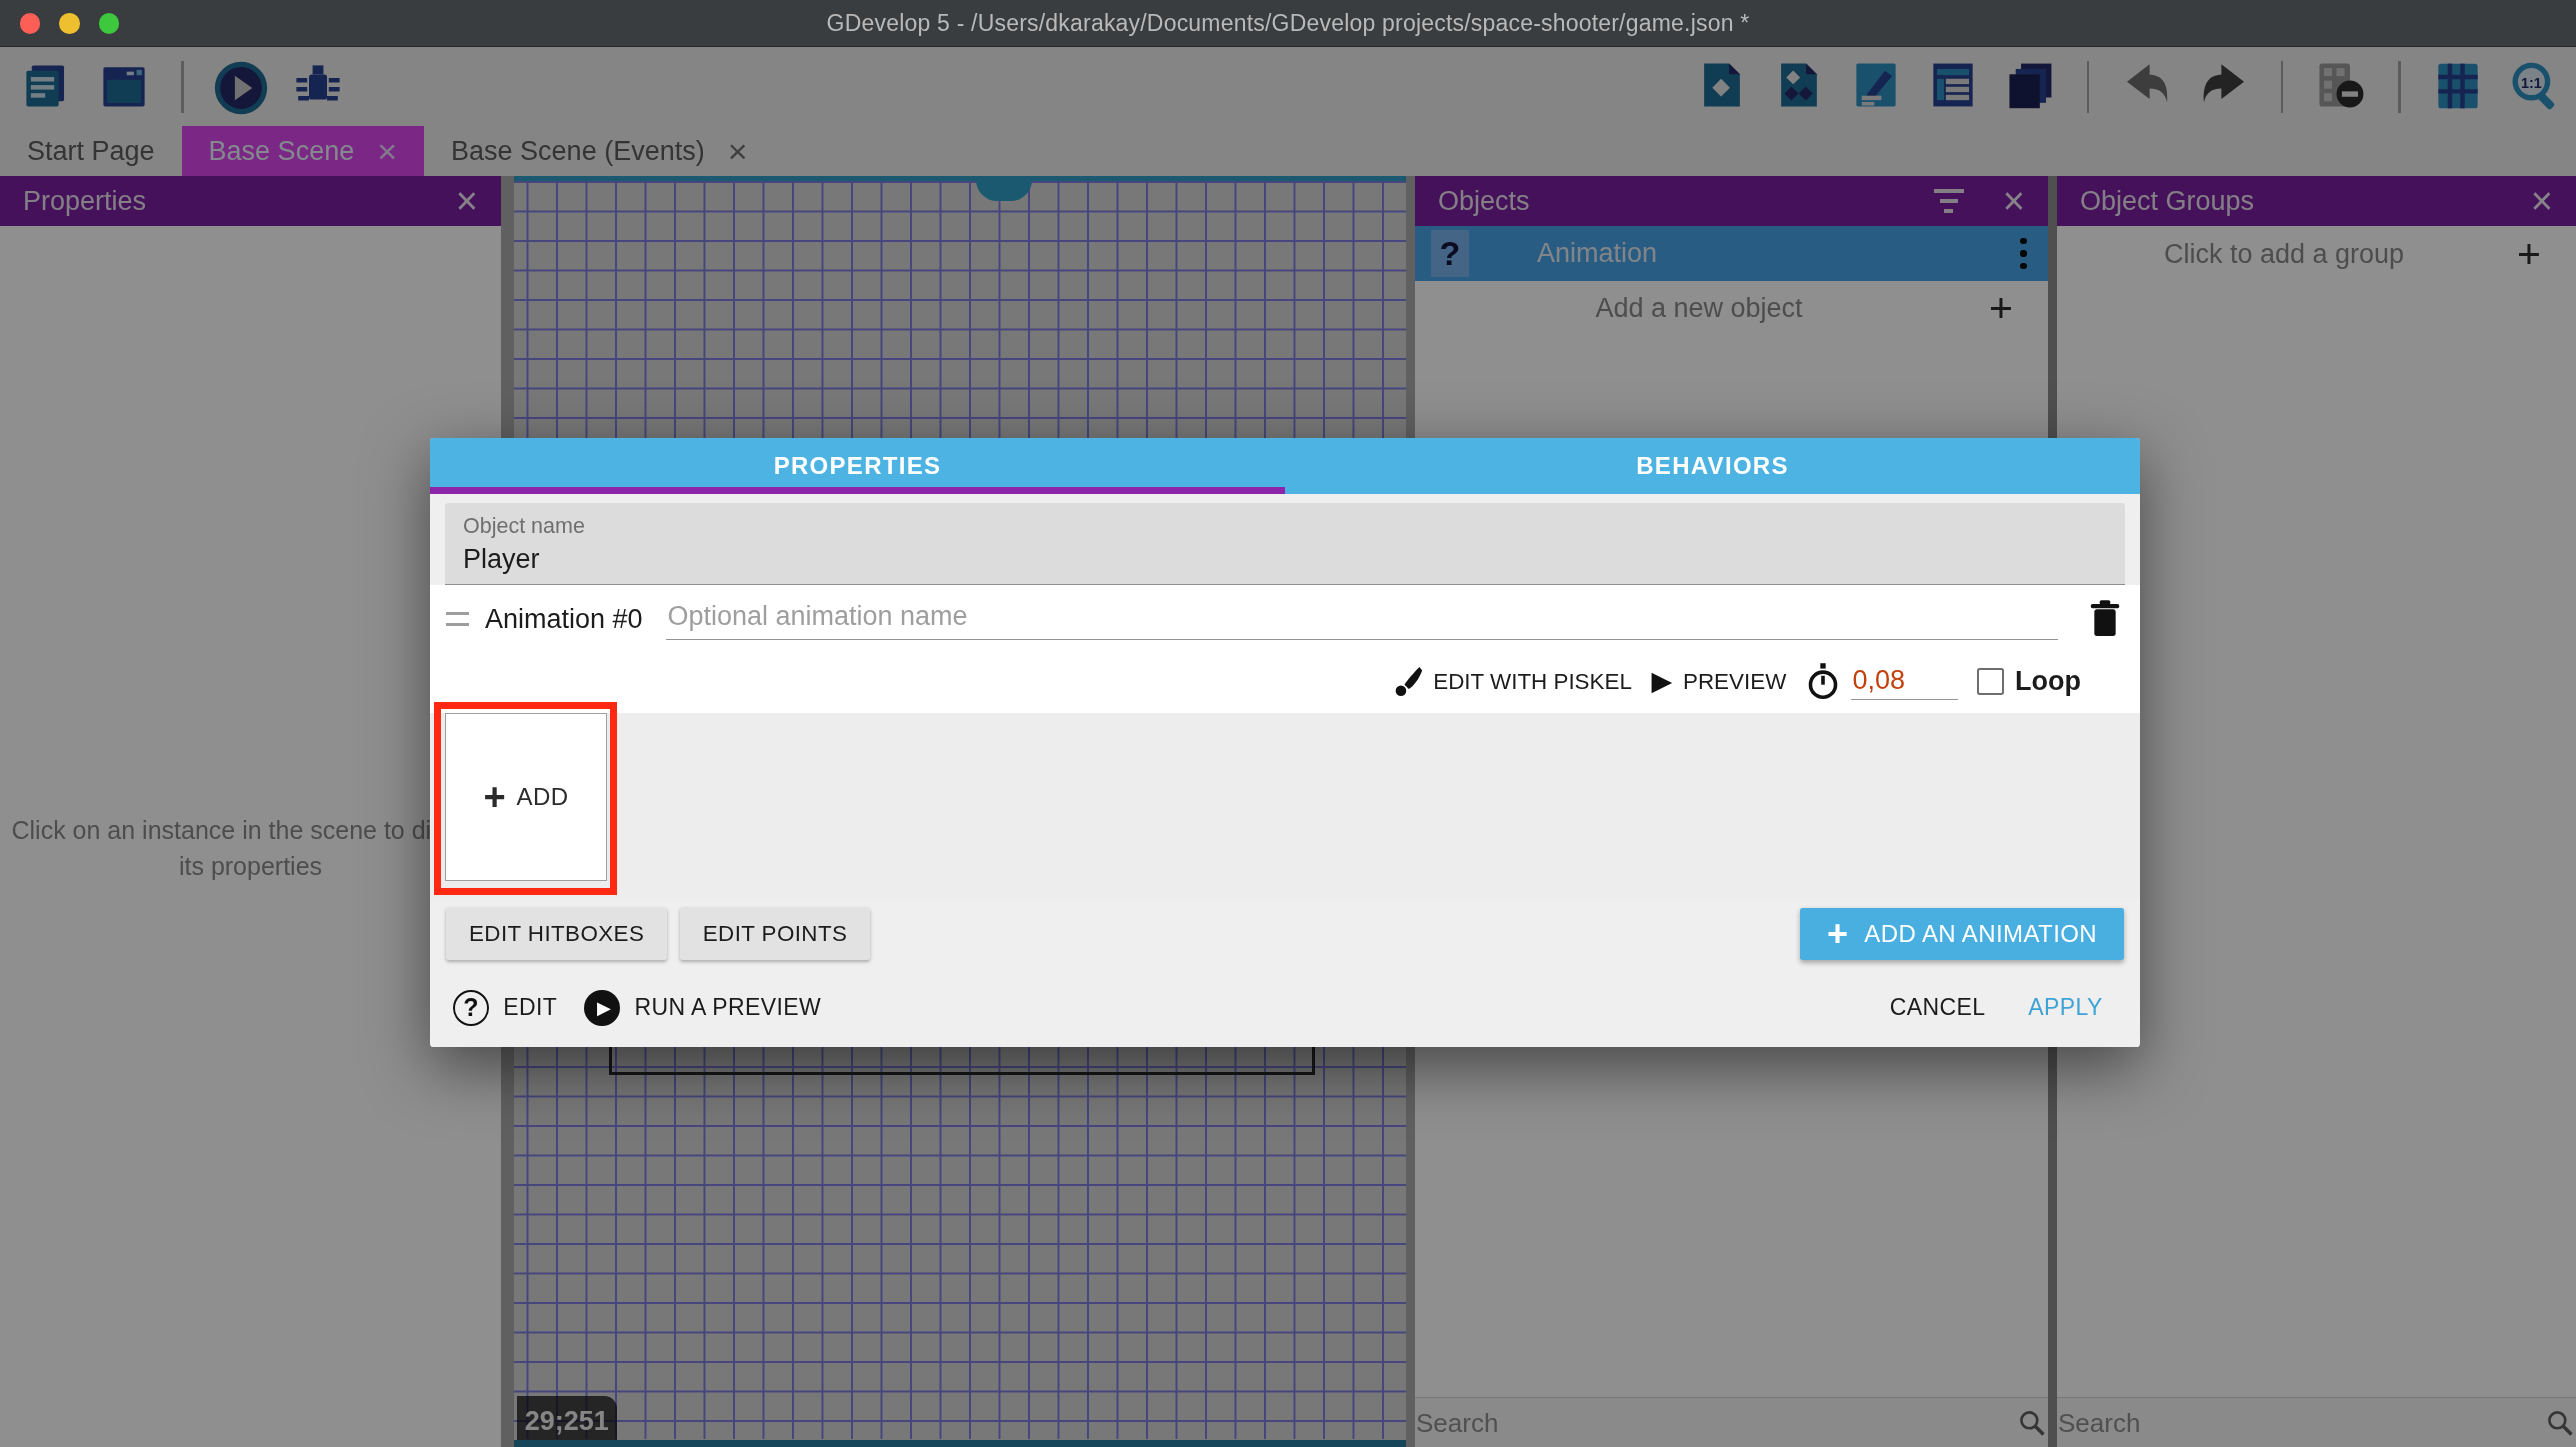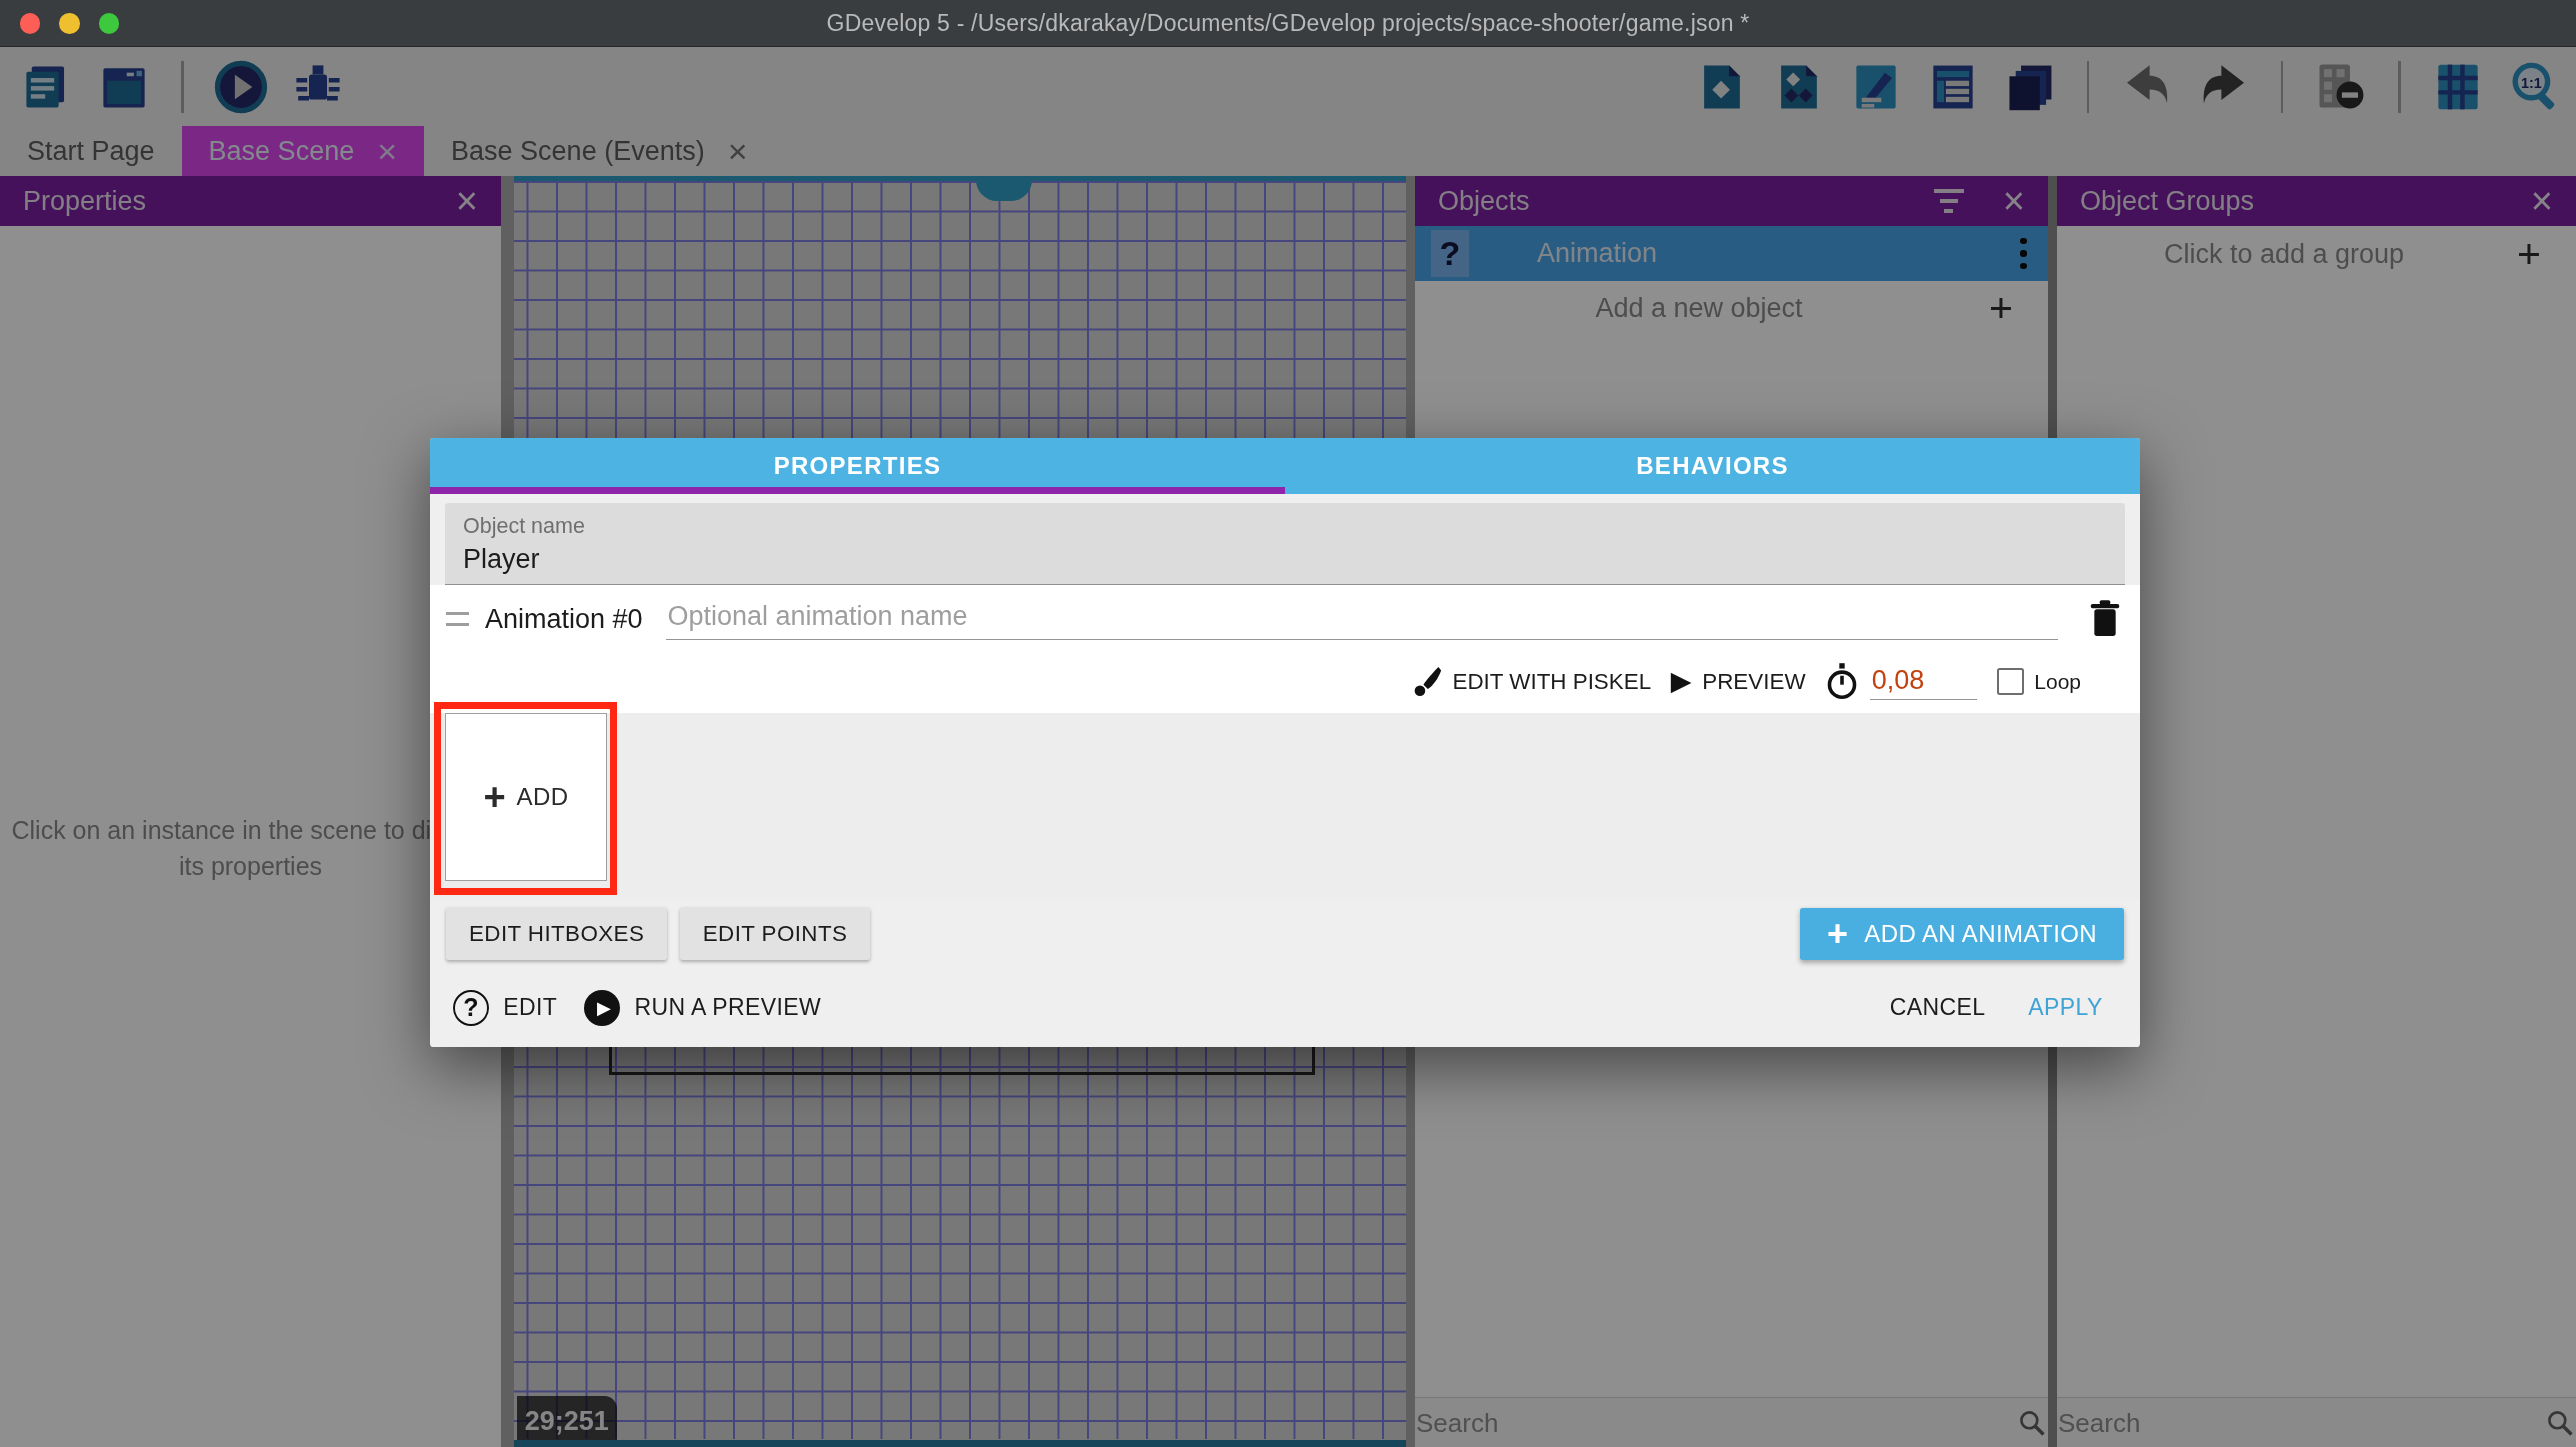--- a/index.html
+++ b/index.html
@@ -17,21 +17,21 @@
   .win-title { width:100%; text-align:center; color:#b9b9b9; font-size:23px; letter-spacing:0.2px; }
 
   
   .app { position:absolute; top:47px; left:0; right:0; bottom:0; background:#ededed; }
 
   .toolbar { position:absolute; top:0; left:0; right:0; height:79px; background:#ededed; display:flex; align-items:center; }
   .tb-group { display:flex; align-items:center; gap:23px; }
   .tb-left { margin-left:19.7px; }
   .tb-right { margin-left:auto; margin-right:14.3px; }
   .tb-sep { width:2.7px; height:52px; background:#a6a6a6; margin:0 7.2px; }
-  .tb-btn { width:54px; height:54px; display:flex; align-items:center; justify-content:center; }
+  .tb-btn { width:54px; height:54px; display:flex; align-items:flex-start; justify-content:center; }
 
   .tabbar { position:absolute; top:79px; left:0; right:0; height:50px; background:#ededed; display:flex; align-items:flex-end; }
   .tab { height:50px; display:flex; align-items:center; padding:0 27px; font-size:27px; color:#5d5d5d; gap:23px; }
   .tab.active { background:#d946ef; color:#eaf4f9; }
   .tab .closex { font-size:34px; line-height:1; color:inherit; opacity:.85; }
 
   .workspace { position:absolute; top:129px; bottom:0; left:0; right:0; }
 
   .panel-header { height:50px; background:#7b1fa2; color:#e9e2ee; display:flex; align-items:center; padding:0 23px; font-size:27px; }
   .panel-header .spacer { flex:1; }
@@ -96,21 +96,21 @@
   .drag-handle i { width:23px; height:3.6px; background:#9e9e9e; display:block; }
   .anim-label { font-size:27px; color:#1c1c1c; margin-right:23px; white-space:nowrap; }
   .anim-name-input { flex:1; border:none; border-bottom:1.8px solid #949494; outline:none; background:transparent; font-size:27px; color:#1c1c1c; padding:3.6px 1.8px 7.2px 1.8px; font-family:"Liberation Sans", sans-serif; }
   .anim-name-input::placeholder { color:#9e9e9e; }
   .trash-btn { margin-left:27px; width:39px; display:flex; justify-content:center; }
   .anim-row2 { height:57px; display:flex; align-items:center; justify-content:flex-end; gap:19.7px; padding-right:43px; }
   .ctl { display:flex; align-items:center; gap:10.7px; color:#1c1c1c; font-size:22.4px; white-space:nowrap; }
   .play-glyph { font-size:27px; color:#111; line-height:1; }
   .time-input { width:107px; border:none; border-bottom:1.8px solid #949494; outline:none; background:transparent; font-size:27px; color:#c2410c; padding:1.8px 1.8px 3.6px 1.8px; font-family:"Liberation Sans", sans-serif; }
   .checkbox { width:27px; height:27px; border:2.7px solid #6e6e6e; border-radius:2.7px; background:#fff; }
-  .loop-label { font-size:21px; color:#1c1c1c; }
+  .loop-label { font-size:27px; color:#1c1c1c;font-weight:bold; }
 
   .thumbs { height:186px; background:#ededed; position:relative; }
   .add-tile { position:absolute; left:15px; top:0; width:162px; height:168px; background:#fff; border:1.8px solid #9e9e9e; display:flex; align-items:center; justify-content:center; gap:10.7px; color:#2b2b2b; }
   .add-tile .plus { font-size:38px; font-weight:bold; line-height:1; }
   .add-tile .lbl { font-size:24px; letter-spacing:0.4px; }
 
   .btn-row { height:70px; display:flex; align-items:center; padding:0 16px; gap:12.5px; }
   .flat-btn { height:52px; padding:0 23px; background:#e2e2e2; border-radius:2.7px; box-shadow:0 1.8px 3.6px rgba(0,0,0,.28); font-size:22.4px; color:#1c1c1c; display:flex; align-items:center; letter-spacing:0.4px; }
   .btn-row .spring { flex:1; }
   .raised-blue { height:52px; padding:0 27px; background:#49afe0; border-radius:2.7px; box-shadow:0 2.7px 5.4px rgba(0,0,0,.3); color:#fff; font-size:24px; display:flex; align-items:center; gap:16px; letter-spacing:0.4px; }

